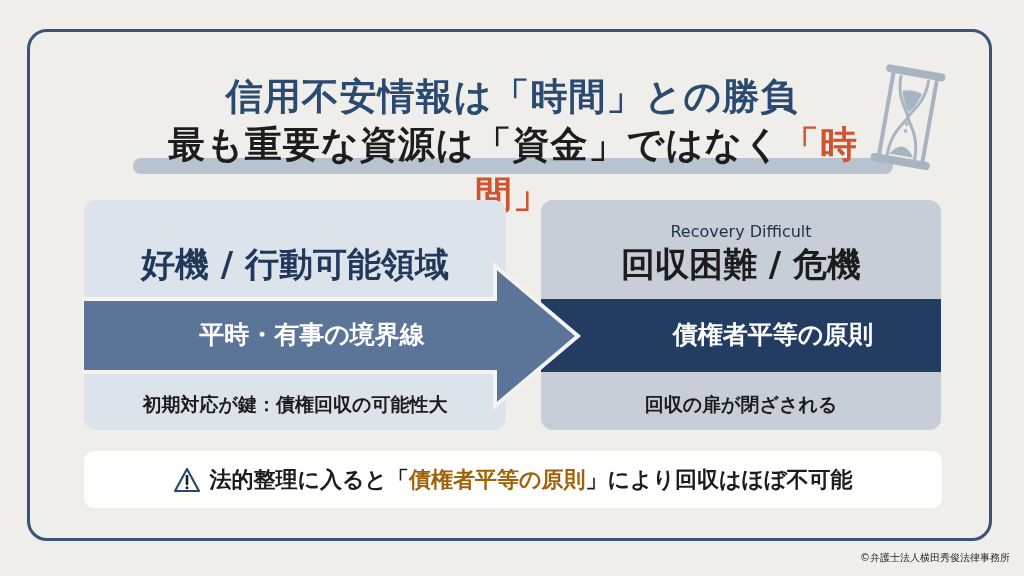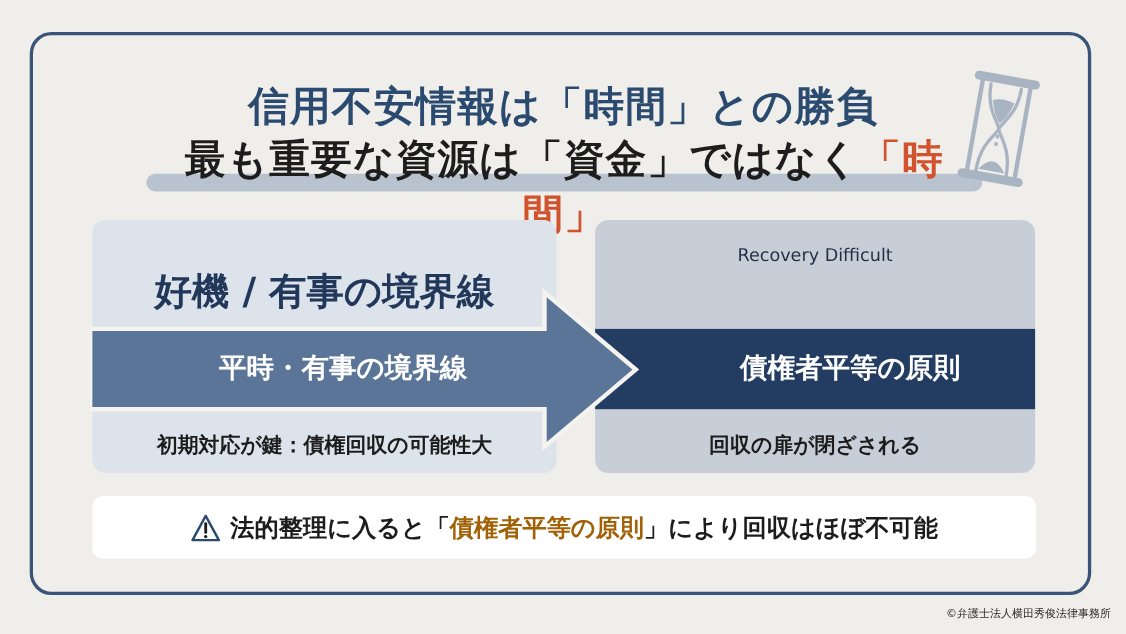--- a/index.html
+++ b/index.html
@@ -92,26 +92,27 @@
   </g>
   <g transform="rotate(10 39 55)" fill="#a9b4c2">
     <path d="M30 30 Q40 26 50 30 Q46 44 40 50 Q34 44 30 30 Z"></path>
     <path d="M28 94 Q40 76 52 94 Z"></path>
     <circle cx="40" cy="62" r="1.8"></circle>
       <circle cx="40" cy="69" r="1.8"></circle>
   </g>
 </svg>
 
 <div class="panel panel-left">
-  <div class="jp">好機 / 有事の境界線</div>
+  <div class="jp">好機 / 行動可能領域</div>
   <div class="foot">初期対応が鍵：債権回収の可能性大</div>
 </div>
 
 <div class="panel panel-right">
   <div class="en">Recovery Difficult</div>
+  <div class="jp">回収困難 / 危機</div>
   <div class="foot">回収の扉が閉ざされる</div>
 </div>
 
 <svg class="arrow-svg" viewBox="0 0 1024 576">
   <rect x="541" y="299" width="400" height="73" fill="#233c62"></rect>
   <polygon points="84,299 495,299 495,266 578,336 495,406 495,372 84,372" fill="#5a7597" stroke="#f4f3ef" stroke-width="4" stroke-linejoin="miter"></polygon>
   <rect x="84" y="301" width="413" height="69" fill="#5a7597"></rect>
 </svg>
 
 <div class="band-text band-left-text">平時・有事の境界線</div>

